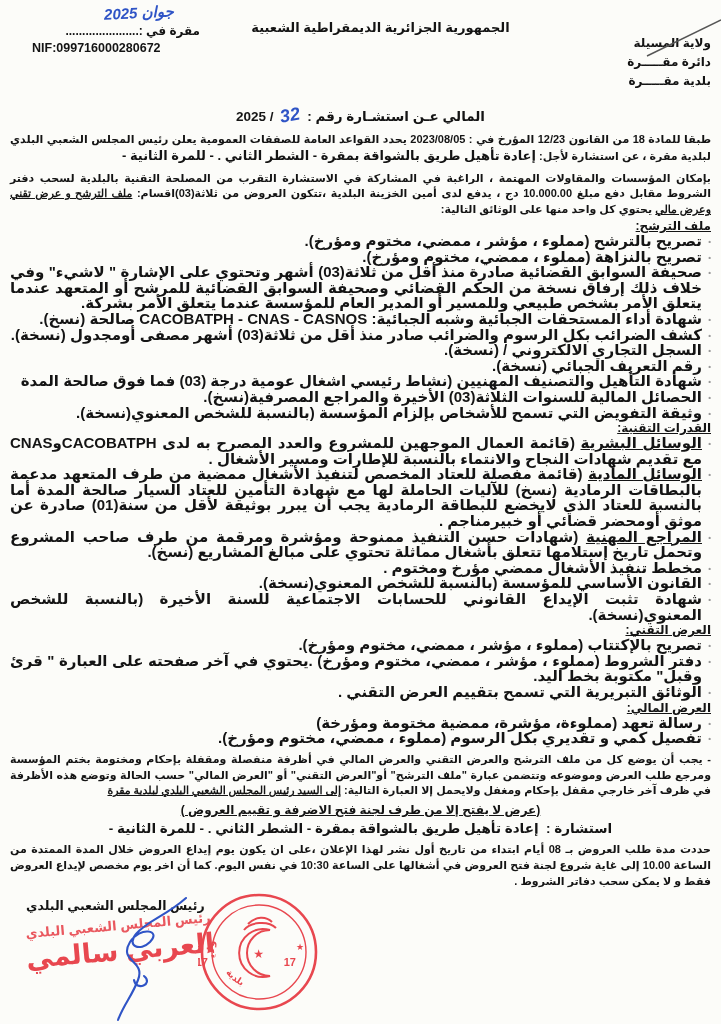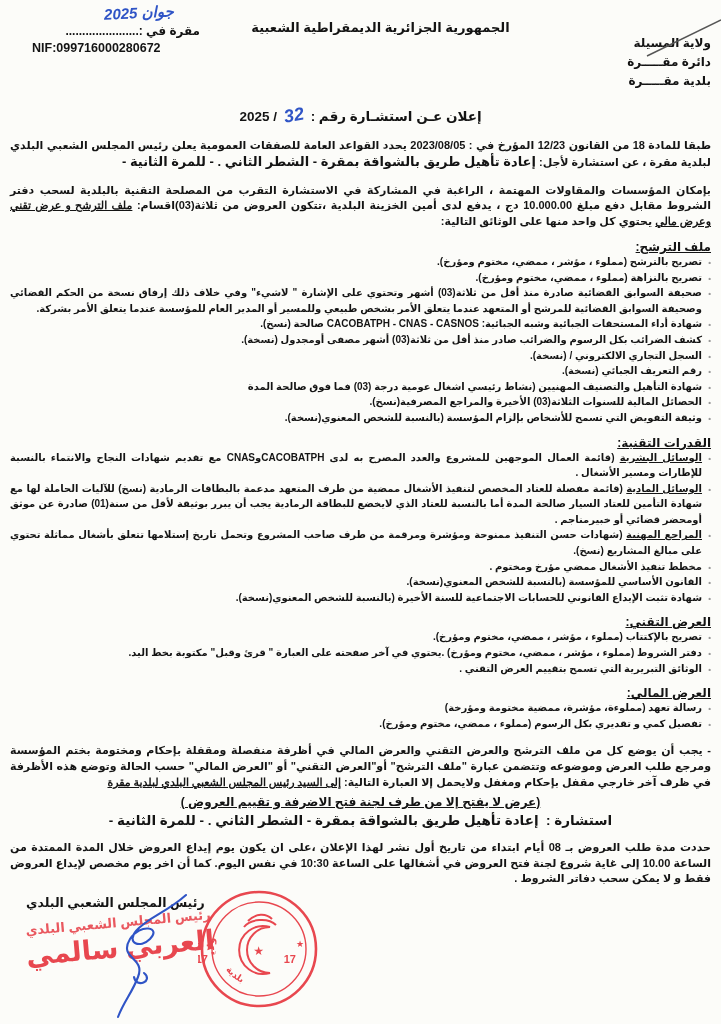--- a/index.html
+++ b/index.html
@@ -17,26 +17,26 @@
   .hdr-left{width:190px;text-align:right;padding-top:0;}
   .hand-date{color:#2f54c6;font-size:15px;font-weight:bold;font-style:italic;transform:rotate(-3deg);display:inline-block;margin:-2px 26px 0 0;letter-spacing:1px;}
   .date-line{font-weight:bold;font-size:12px;margin-top:2px;}
   .nif{font-weight:bold;font-size:12.5px;direction:ltr;text-align:left;margin-top:3px;padding-left:22px;}
   .corner-line{position:absolute;top:14px;left:645px;width:80px;height:45px;}
   
   .title{ text-align:center;font-weight:bold;font-size:13.5px;margin-top:14px;}
   .iso{unicode-bidi:isolate;}
   .hand-num{color:#2f54c6;font-size:18px;font-weight:bold;font-style:italic;display:inline-block;transform:rotate(-10deg);margin:0 3px;}
   
-  .par{font-size:11px;font-weight:600;line-height:15.8px;text-align:justify;margin-top:12px;}
+  .par{font-size:11px;font-weight:600;line-height:15.8px;text-align:justify;margin-top:6px;}
   .project{font-weight:bold;font-size:13px;}
   .u{text-decoration:underline;font-family:Liberation Serif, serif;}
   .b{font-weight:bold;}
-  .sec{font-weight:bold;text-decoration:underline;font-size:12px;margin-top:10px;}
-  .li{position:relative;font-size:10px;font-weight:600;line-height:15.6px;padding-right:9px;text-align:justify;}
+  .sec{font-weight:bold;text-decoration:underline;font-size:12px;margin-top:1px;}
+  .li{position:relative;font-size:15px;font-weight:600;line-height:15.6px;padding-right:9px;text-align:justify;}
   .li::before{content:"•";position:absolute;right:0;top:1px;color:#9a9a9a;font-size:8px;}
   .lead{font-weight:bold;text-decoration:underline;}
   .center-b{text-align:center;font-weight:bold;}
   .warning{font-size:12px;text-decoration:underline;margin-top:4px;}
   .consult{font-size:13.5px;margin-top:3px;}
   
   .sigblock{position:relative;height:128px;margin-top:4px;}
   .sig-title{position:absolute;top:4px;left:16px;font-weight:bold;font-size:12.5px;}
   .red-stamp{position:absolute;top:24px;left:2px;transform:rotate(-5deg);color:#e8474f;text-align:center;width:215px;}
   .red-stamp .l1{font-size:13px;font-weight:bold;opacity:.9;}
@@ -63,21 +63,21 @@
       </div>
       <div class="hdr-center">الجمهورية الجزائرية الديمقراطية الشعبية</div>
       <div class="hdr-left">
         <div class="hand-date">جوان 2025</div>
         <div class="date-line">مقرة في :......................</div>
         <div class="nif">NIF:099716000280672</div>
       </div>
     </div>
 
     <div class="title">
-      <span class="iso">إعلان عـن استشـارة رقم :</span>
+      <span class="iso">المالي عـن استشـارة رقم :</span>
       <span class="hand-num iso">32</span>
       <span class="iso">/</span>
       <span class="iso">2025</span>
     </div>
 
     <div class="par">
       <span>طبقا للمادة 18 من القانون 12/23 المؤرخ في : 2023/08/05 يحدد القواعد العامة للصفقات العمومية يعلن رئيس المجلس الشعبي البلدي لبلدية مقرة ، عن استشارة لأجل: </span><span class="project">إعادة تأهيل طريق بالشواقة بمقرة - الشطر الثاني . - للمرة الثانية -</span>
     </div>
     <div class="par">
       <span>بإمكان المؤسسات والمقاولات المهتمة ، الراغبة في المشاركة في الاستشارة التقرب من المصلحة التقنية بالبلدية لسحب دفتر الشروط مقابل دفع مبلغ 10.000.00 دج ، يدفع لدى أمين الخزينة البلدية ،تتكون العروض من ثلاثة(03)اقسام: </span><span class="b u">ملف الترشح و عرض تقني</span><span> </span><span class="b u">وعرض مالي</span><span> يحتوي كل واحد منها على الوثائق التالية:</span>

